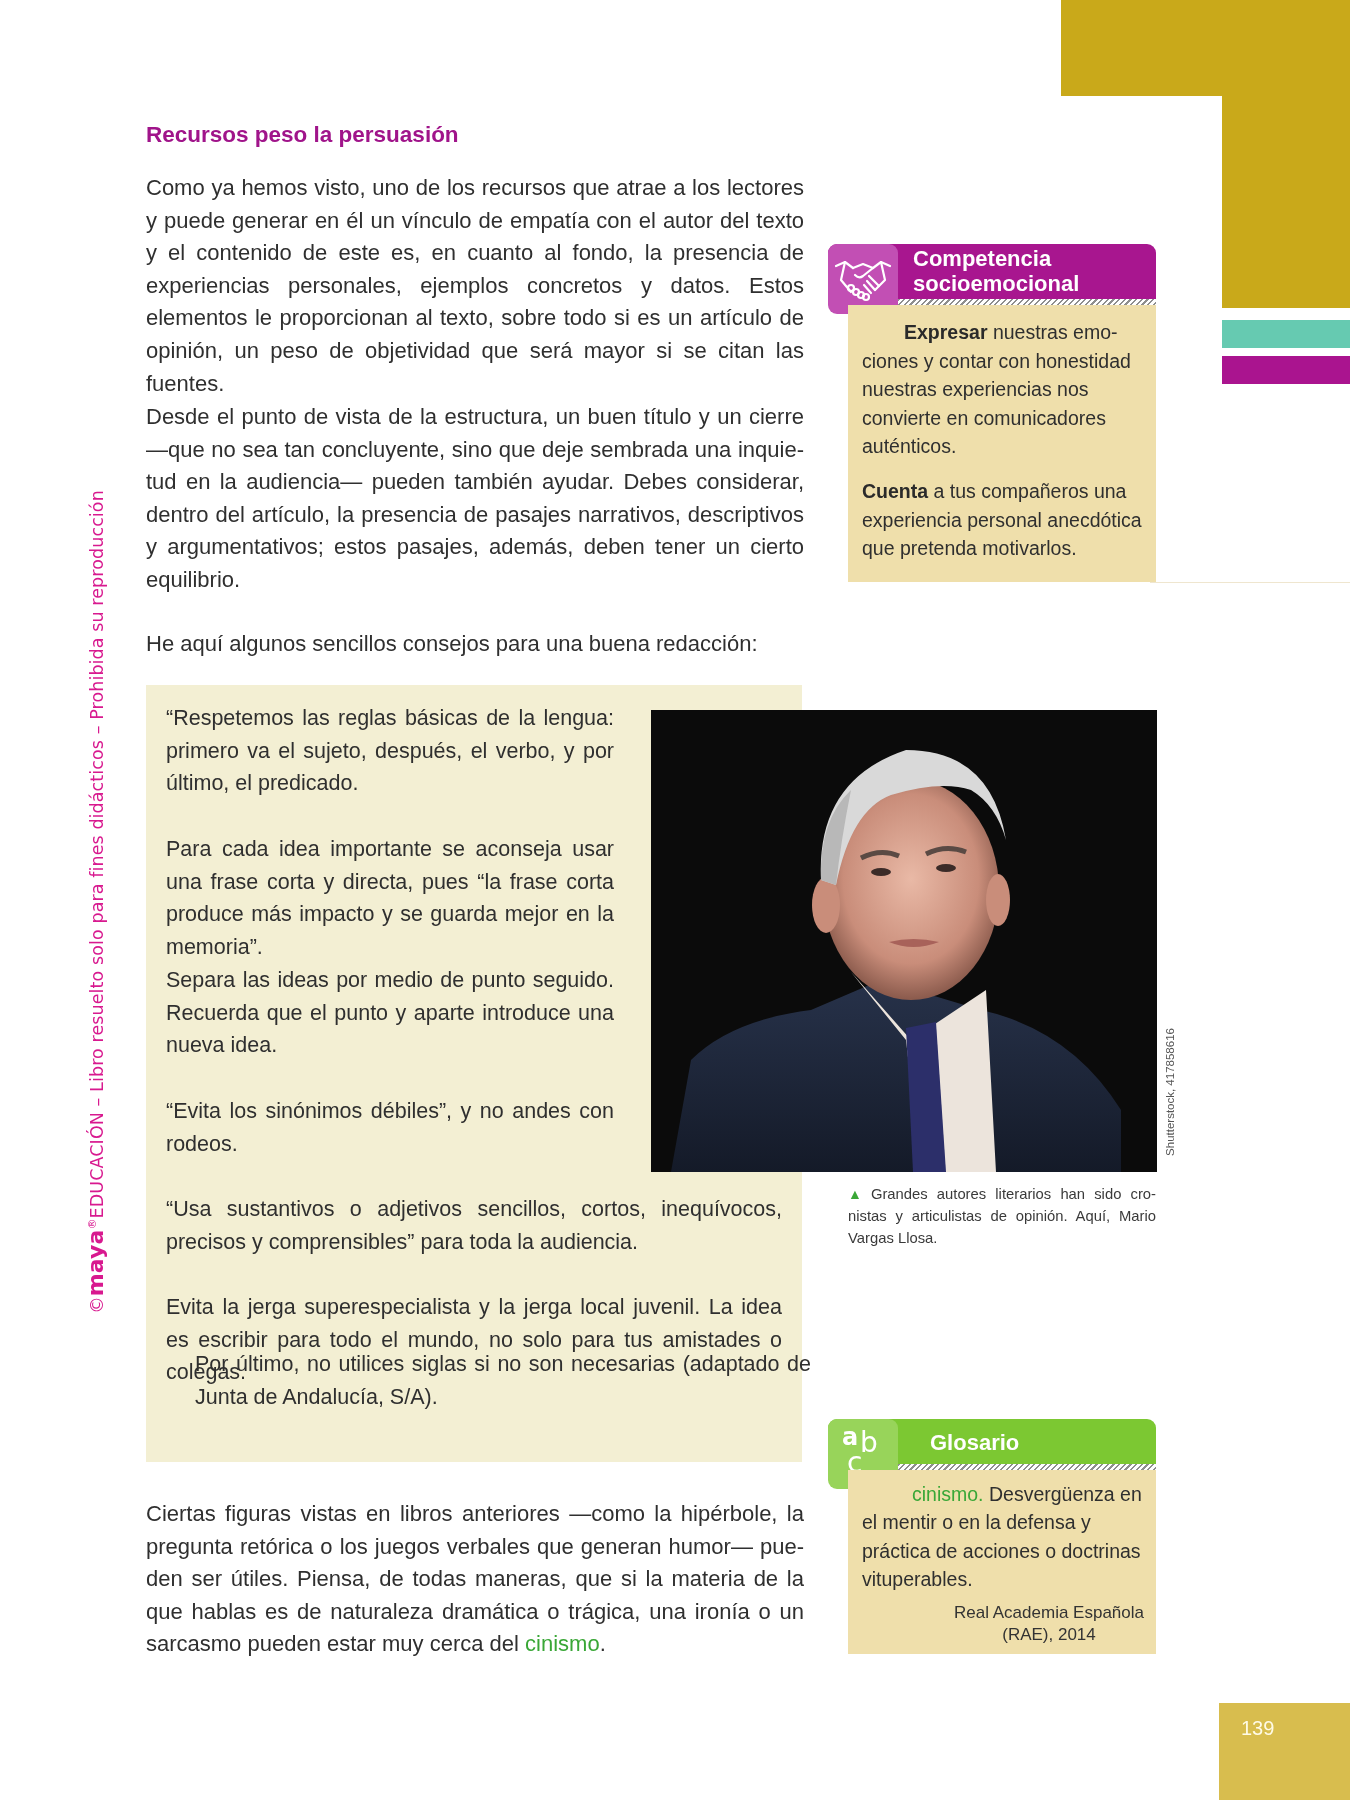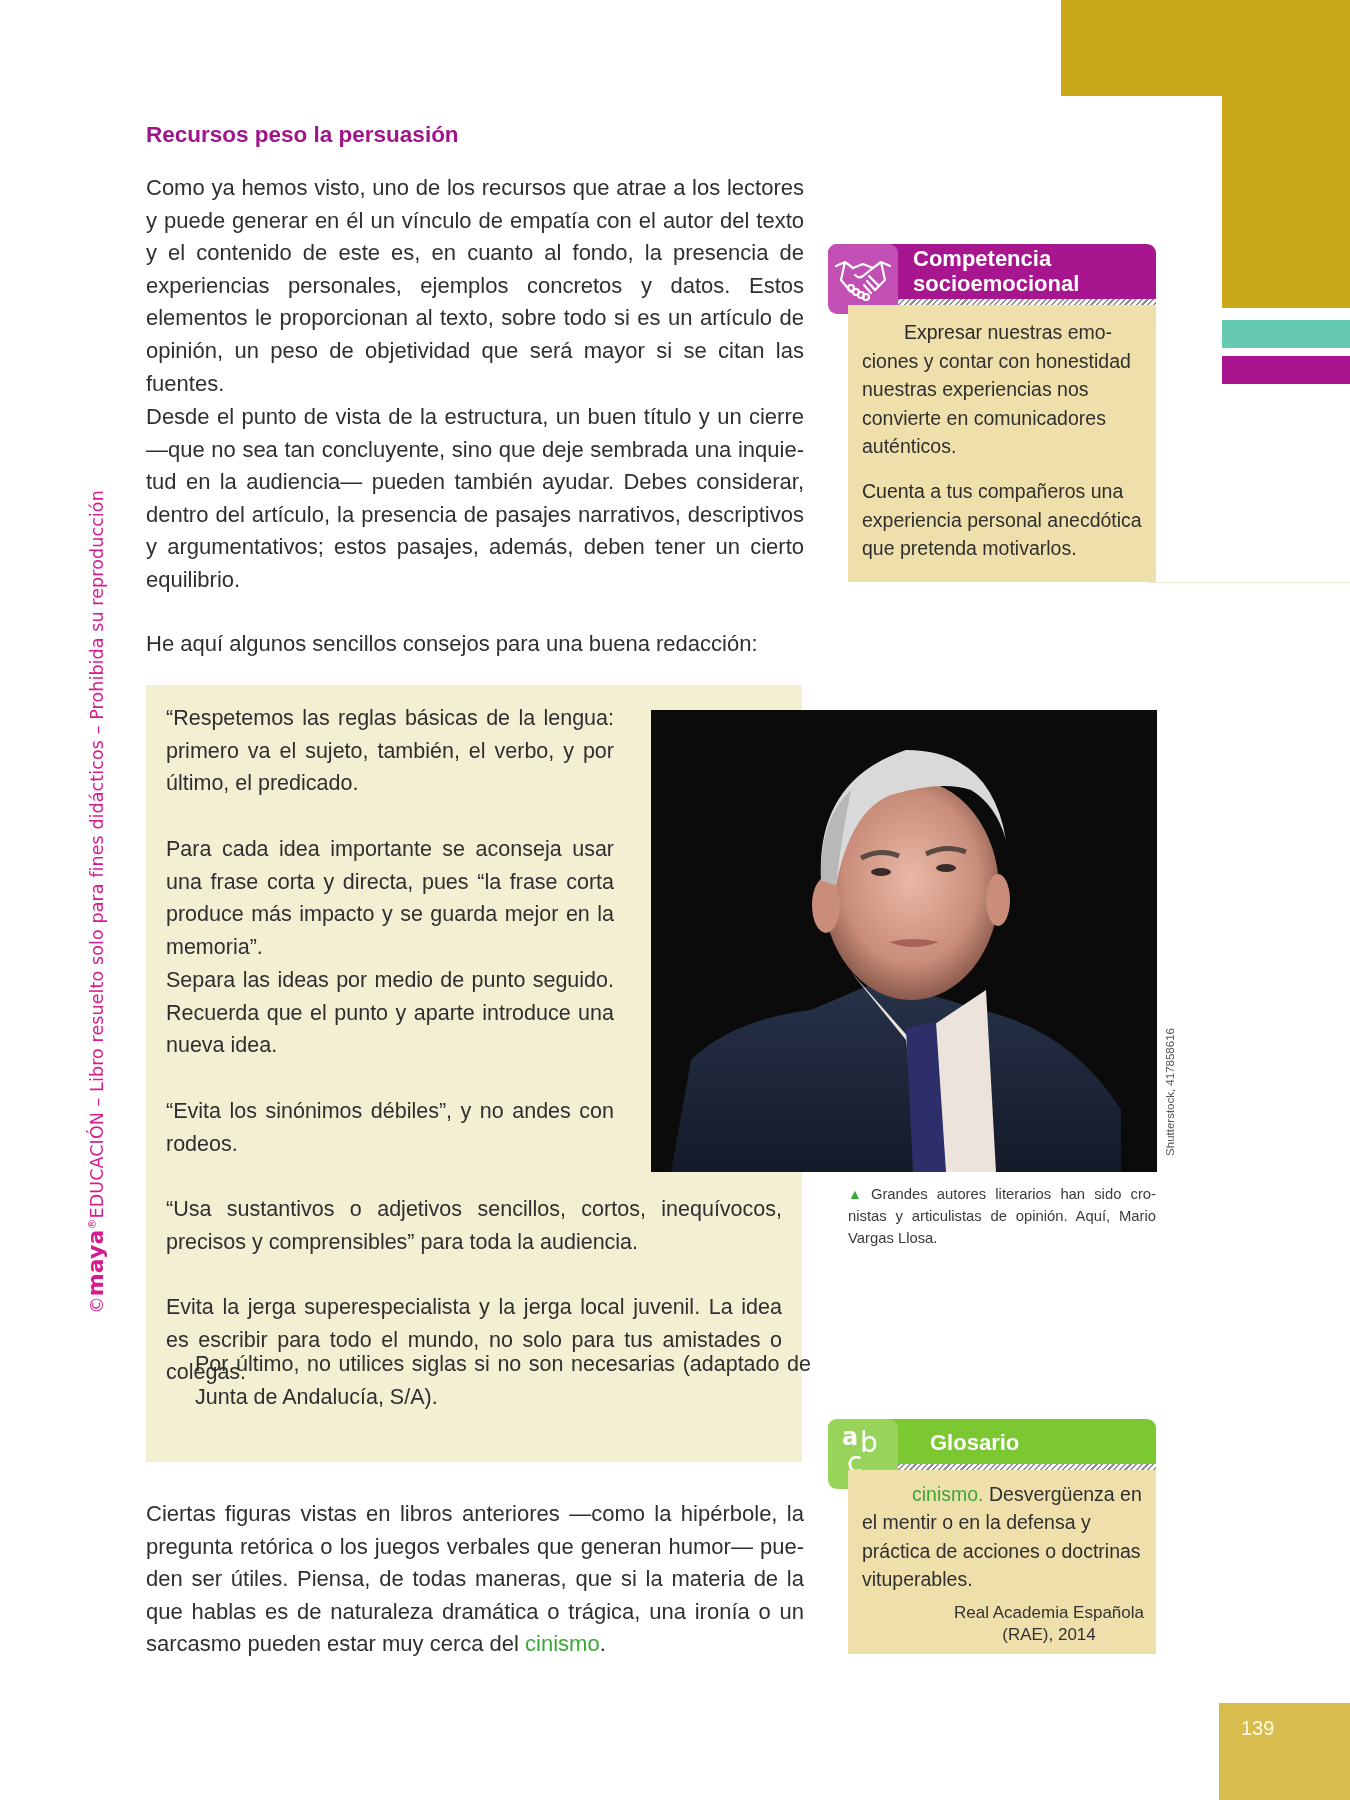--- a/index.html
+++ b/index.html
@@ -95,21 +95,21 @@
   .comp-hatch { left: 898px; top: 299px; width: 258px; }
   .comp-body {
     position: absolute; left: 848px; top: 305px; width: 308px; height: 277px;
     background: #efdfab;
   }
   .comp-text {
     position: absolute; left: 14px; width: 282px; font-size: 19.5px; line-height: 28.6px; color: #2f2f2f;
   }
   .comp-text.a { top: 13px; text-indent: 42px; }
   .comp-text.b { top: 172px; }
-  .bold { font-weight: normal; color: #2a2a2a; }
+  .bold { font-weight: bold; color: #2a2a2a; }
 
   
   .glos-header {
     position: absolute; left: 828px; top: 1419px; width: 328px; height: 45px;
     background: #7cc832; border-radius: 9px 9px 0 0;
   }
   .glos-icon {
     position: absolute; left: 828px; top: 1419px; width: 70px; height: 70px;
     background: #98d45a; border-radius: 9px;
   }
@@ -151,21 +151,21 @@
 <div class="deco-line"></div>
 
 <div class="watermark"><span>©</span><span class="brand">maya</span><sup>®</sup><span>EDUCACIÓN – Libro resuelto solo para fines didácticos – Prohibida su reproducción</span></div>
 
 <h2 class="section-title">Recursos peso la persuasión</h2>
 <p class="body-p p1">Como ya hemos visto, uno de los recursos que atrae a los lectores y puede generar en él un vínculo de empatía con el autor del texto y el contenido de este es, en cuanto al fondo, la presencia de expe­riencias personales, ejemplos concretos y datos. Estos elementos le proporcionan al texto, sobre todo si es un artículo de opinión, un peso de objetividad que será mayor si se citan las fuentes.</p>
 <p class="body-p p2">Desde el punto de vista de la estructura, un buen título y un cierre —que no sea tan concluyente, sino que deje sembrada una inquie­tud en la audiencia— pueden también ayudar. Debes considerar, dentro del artículo, la presencia de pasajes narrativos, descriptivos y argumentativos; estos pasajes, además, deben tener un cierto equilibrio.</p>
 <p class="body-p p3">He aquí algunos sencillos consejos para una buena redacción:</p>
 
 <div class="tips-box">
-  <p class="tip narrow t1">“Respetemos las reglas básicas de la lengua: primero va el sujeto, también, el verbo, y por último, el predicado.</p>
+  <p class="tip narrow t1">“Respetemos las reglas básicas de la lengua: primero va el sujeto, después, el verbo, y por último, el predicado.</p>
   <p class="tip narrow t2">Para cada idea importante se aconseja usar una frase corta y directa, pues “la frase corta produce más impacto y se guarda mejor en la memoria”.</p>
   <p class="tip narrow t4">“Evita los sinónimos débiles”, y no andes con rodeos.</p>
   <p class="tip narrow t3">Separa las ideas por medio de punto seguido. Recuerda que el punto y aparte introduce una nueva idea.</p>
   <p class="tip wide t5">“Usa sustantivos o adjetivos sencillos, cortos, inequívocos, precisos y comprensibles” para toda la audiencia.</p>
   <p class="tip wide t6">Evita la jerga superespecialista y la jerga local juvenil. La idea es es­cribir para todo el mundo, no solo para tus amistades o colegas.</p>
   <p class="tip wide t7">Por último, no utilices siglas si no son necesarias (adaptado de Jun­ta de Andalucía, S/A).</p>
 </div>
 
 <div class="photo" title="Retrato de Mario Vargas Llosa">
   <svg width="506" height="462" viewBox="0 0 506 462">

